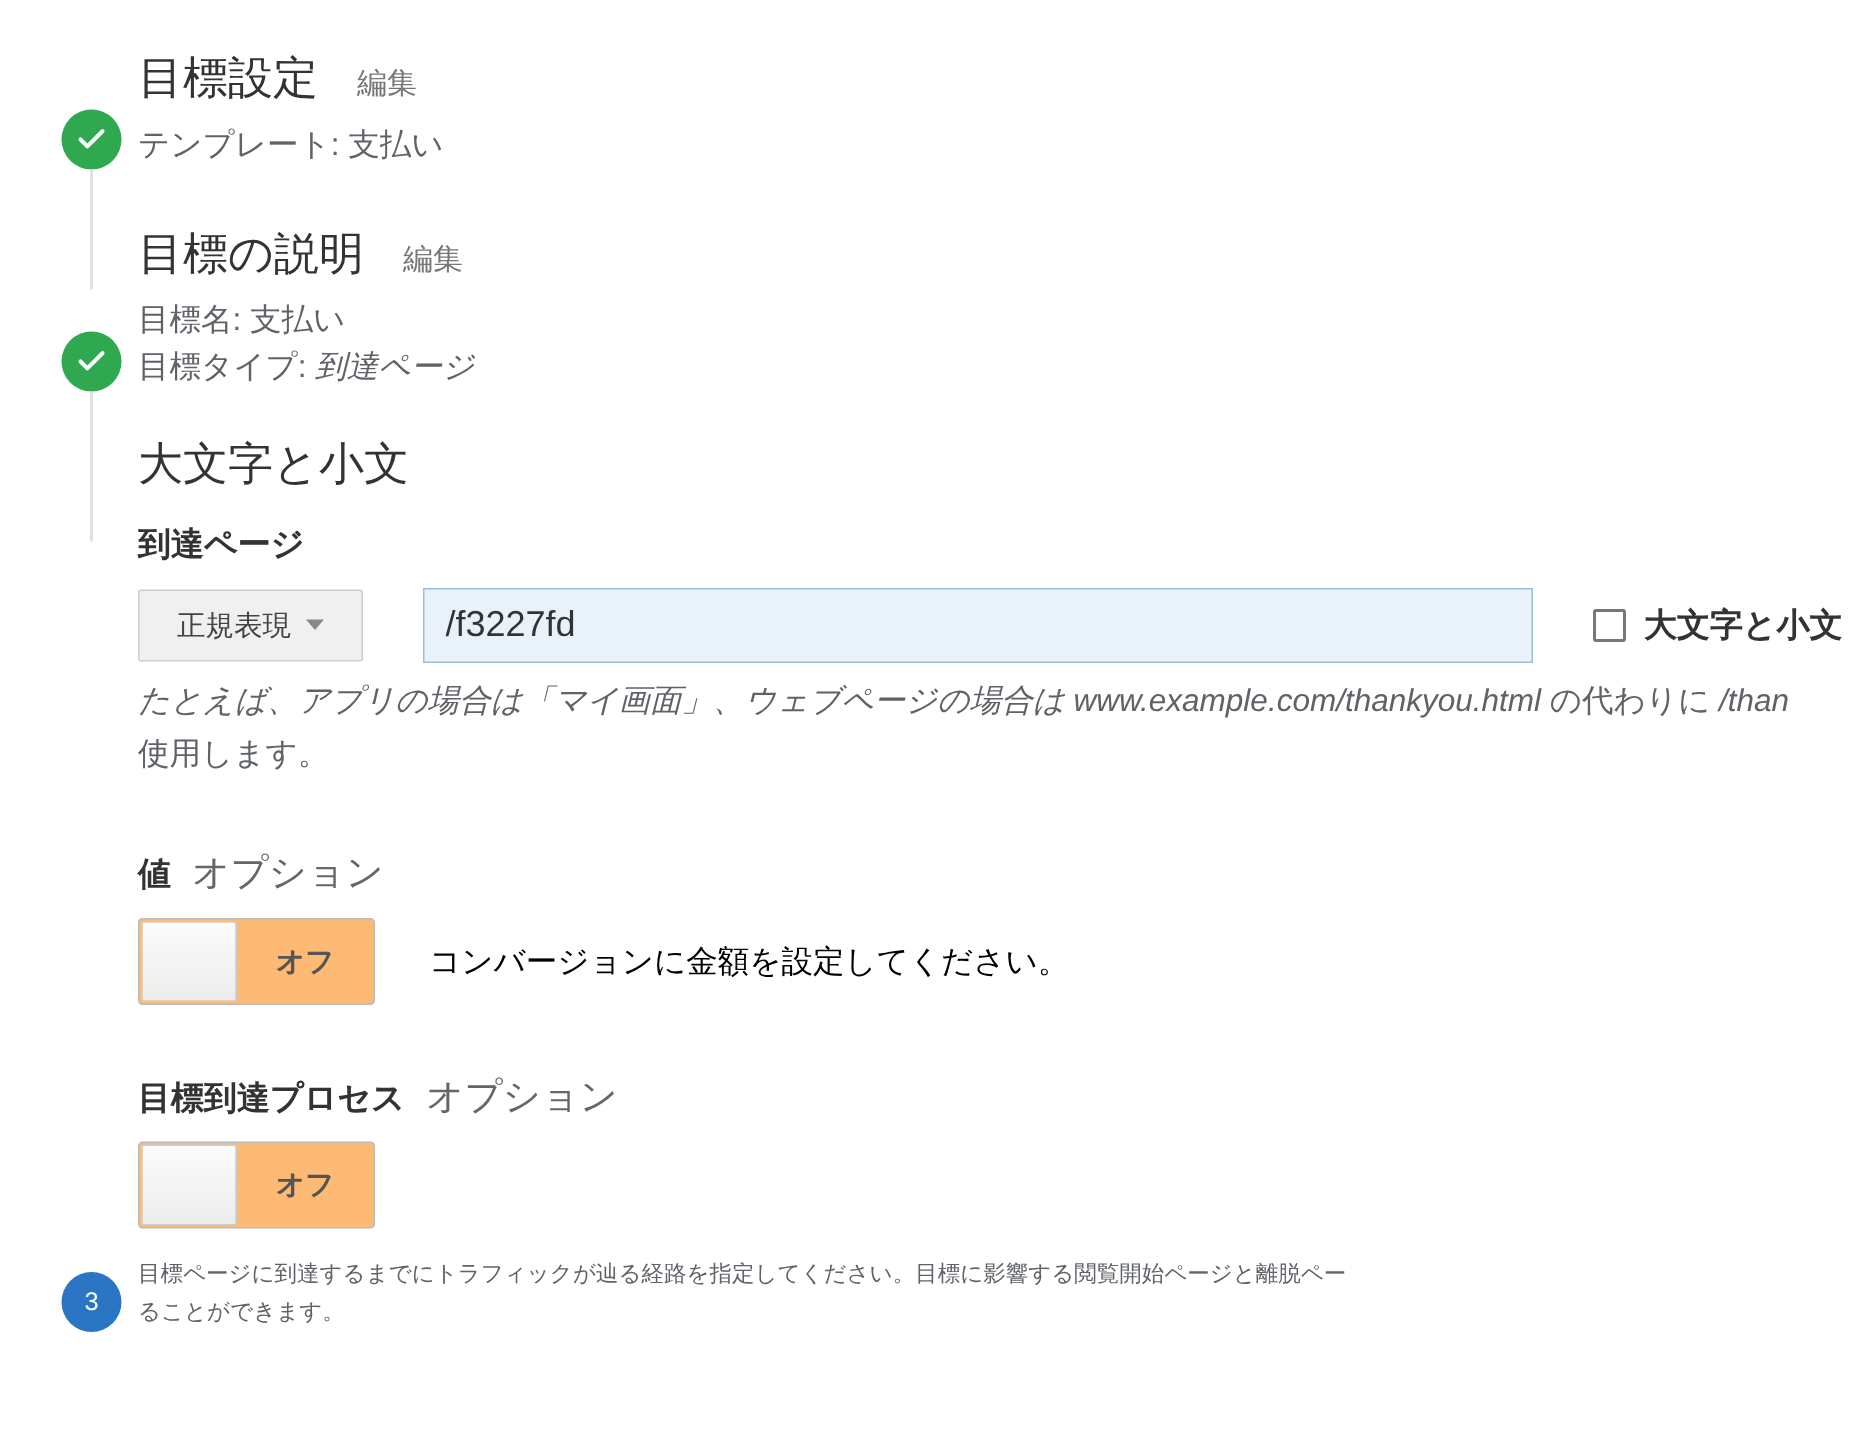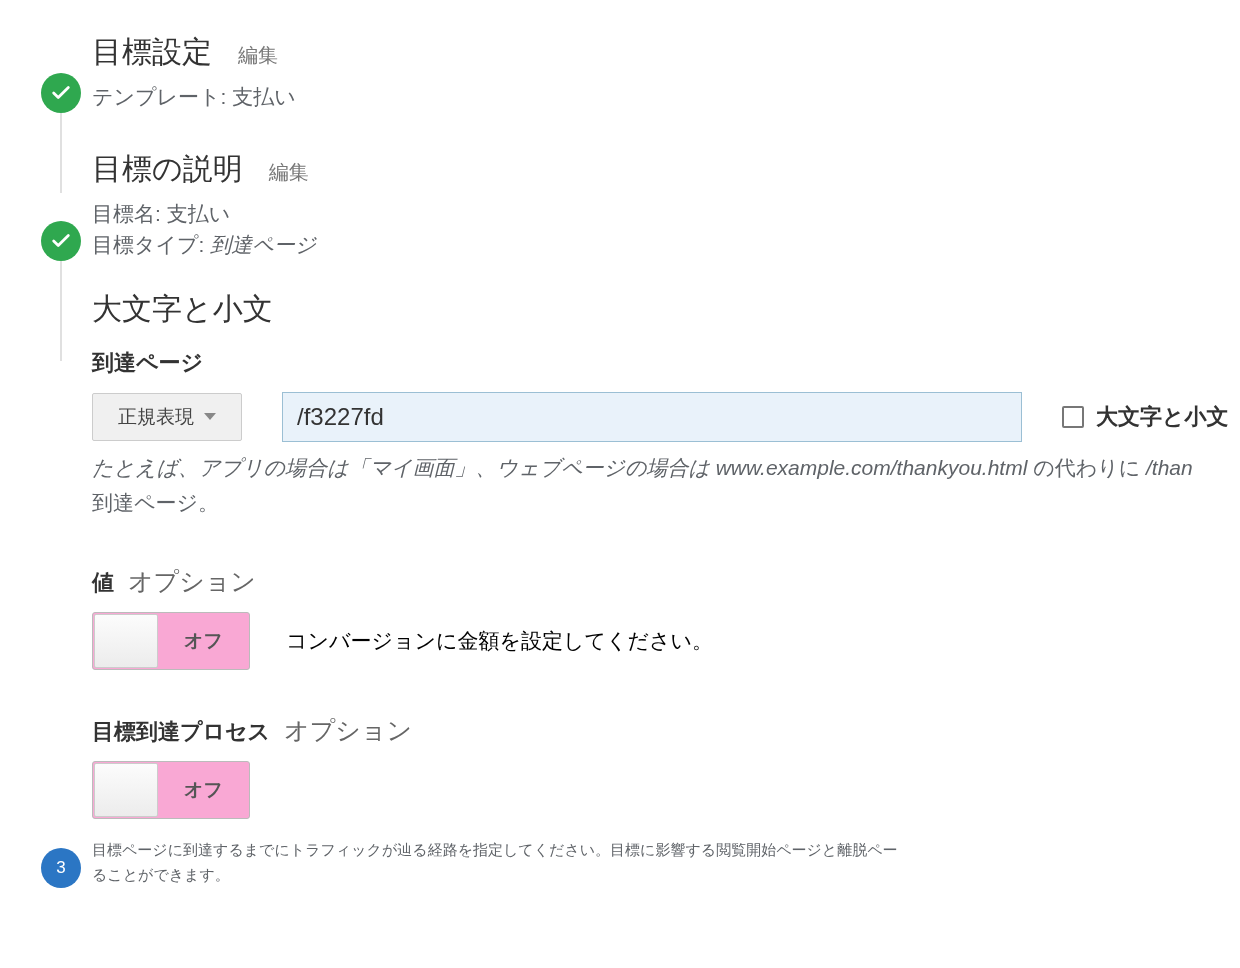--- a/index.html
+++ b/index.html
@@ -185,21 +185,21 @@
     .toggle-row {
       display: flex;
       align-items: center;
       gap: 36px;
     }
     .toggle {
       width: 158px;
       height: 58px;
       border: 1px solid #bbb;
       border-radius: 3px;
-      background: #f9a8d4;
+      background: #fdba74;
       display: flex;
       align-items: center;
       cursor: pointer;
       position: relative;
     }
     .toggle-knob {
       width: 64px;
       height: 54px;
       background: linear-gradient(#fcfcfc, #ececec);
       border: 1px solid #ccc;
@@ -294,21 +294,21 @@
       </div>
       <input class="dest-input" type="text" value="/f3227fd" style="">
       <div class="checkbox-group">
         <div class="checkbox"></div>
         <span class="checkbox-label">大文字と小文</span>
       </div>
     </div>
     <div class="helper-text">
       <span>たとえば、アプリの場合は「マイ画面」、ウェブページの場合は </span><span>www.example.com/thankyou.html</span><span class="plain"> の代わりに </span><span>/than</span>
       <br>
-      <span class="plain">到達ページ。</span>
+      <span class="plain">使用します。</span>
     </div>
 
     <div class="section-row">
       <span class="section-label">値</span>
       <span class="section-optional">オプション</span>
     </div>
     <div class="toggle-row">
       <div class="toggle">
         <div class="toggle-knob"></div>
         <span class="toggle-label">オフ</span>

